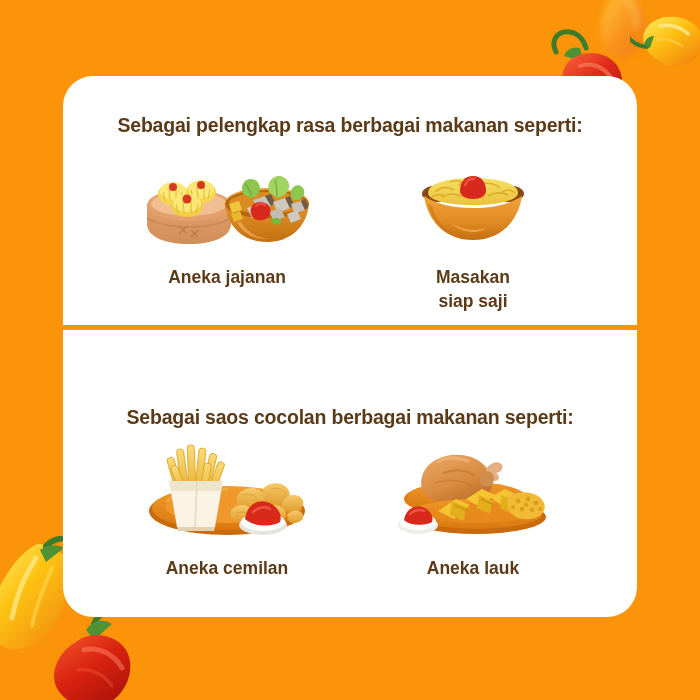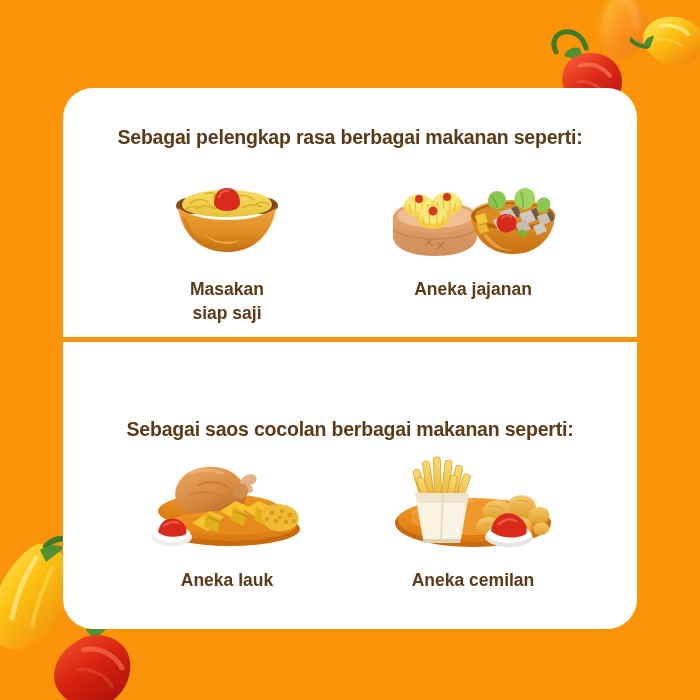--- a/index.html
+++ b/index.html
@@ -26,21 +26,21 @@
     position: absolute;
     inset: 0;
     pointer-events: none;
   }
   .pepper { position: absolute; }
 
   
   #card {
     position: absolute;
     left: 63px;
-    top: 88px;
+    top: 76px;
     width: 574px;
     height: 541px;
     background: #FFFFFF;
     border-radius: 30px;
     overflow: hidden;
     display: flex;
     flex-direction: column;
   }
 
   .section {
@@ -191,20 +191,108 @@
 
   <div id="card">
 
     <div class="section section-1">
       <div class="section-heading">Sebagai pelengkap rasa berbagai makanan seperti:</div>
 
       <div class="items">
 
         <div class="item">
           <div class="art">
+            <svg width="168" height="92" viewBox="0 0 168 92">
+              <defs>
+                <linearGradient id="steamG" x1="0" y1="0" x2="0" y2="1">
+                  <stop offset="0%" stop-color="#E8A874"></stop>
+                  <stop offset="100%" stop-color="#D08E58"></stop>
+                </linearGradient>
+                <linearGradient id="bowl2G" x1="0" y1="0" x2="0" y2="1">
+                  <stop offset="0%" stop-color="#EFA137"></stop>
+                  <stop offset="100%" stop-color="#C4700F"></stop>
+                </linearGradient>
+              </defs>
+
+              <path d="M4 46 C4 36 20 30 46 30 C72 30 88 36 88 46 L88 64
+                       C88 76 72 84 46 84 C20 84 4 76 4 64 Z" fill="url(#steamG)"></path>
+              <ellipse cx="46" cy="46" rx="42" ry="15" fill="#E3A06A"></ellipse>
+              <ellipse cx="46" cy="44" rx="38" ry="12" fill="#F0BE90"></ellipse>
+
+              <g stroke="#B87844" stroke-width="1.6" opacity="0.8">
+                <path d="M36 66 l8 8 M44 66 l-8 8"></path>
+                <path d="M48 70 l7 7 M55 70 l-7 7"></path>
+              </g>
+              <path d="M4 58 C14 64 28 67 46 67 C64 67 78 64 88 58" stroke="#C0834C" stroke-width="2" fill="none" opacity="0.7"></path>
+
+              <g>
+                <ellipse cx="30" cy="34" rx="15" ry="11" fill="#F5D64E"></ellipse>
+                <ellipse cx="30" cy="31" rx="13" ry="9" fill="#FBE879"></ellipse>
+                <g stroke="#E0B82C" stroke-width="1.2" opacity="0.8">
+                  <path d="M20 32 l2 9 M26 29 l1 12 M33 29 l0 12 M39 32 l-2 9"></path>
+                </g>
+                <circle cx="30" cy="27" r="4" fill="#D63A1E"></circle>
+              </g>
+              <g>
+                <ellipse cx="58" cy="32" rx="15" ry="11" fill="#F5D64E"></ellipse>
+                <ellipse cx="58" cy="29" rx="13" ry="9" fill="#FBE879"></ellipse>
+                <g stroke="#E0B82C" stroke-width="1.2" opacity="0.8">
+                  <path d="M48 30 l2 9 M54 27 l1 12 M61 27 l0 12 M67 30 l-2 9"></path>
+                </g>
+                <circle cx="58" cy="25" r="4" fill="#D63A1E"></circle>
+              </g>
+              <g>
+                <ellipse cx="44" cy="46" rx="16" ry="11" fill="#F2CE42"></ellipse>
+                <ellipse cx="44" cy="43" rx="14" ry="9" fill="#FBE879"></ellipse>
+                <g stroke="#E0B82C" stroke-width="1.2" opacity="0.8">
+                  <path d="M33 44 l2 9 M40 41 l1 12 M48 41 l0 12 M55 44 l-2 9"></path>
+                </g>
+                <circle cx="44" cy="39" r="4.5" fill="#D63A1E"></circle>
+              </g>
+
+              <path d="M82 44 C82 34 100 28 124 28 C148 28 166 34 166 44
+                       C164 66 148 82 124 82 C100 82 84 66 82 44 Z" fill="url(#bowl2G)"></path>
+              <ellipse cx="124" cy="44" rx="42" ry="14" fill="#B5670C"></ellipse>
+              <ellipse cx="124" cy="43" rx="38" ry="11" fill="#D98B22"></ellipse>
+
+              <path d="M100 34 C96 24 104 16 112 20 C120 24 118 36 108 38 Z" fill="#8CC64F"></path>
+              <path d="M102 24 C106 28 108 32 108 36" stroke="#6FA83A" stroke-width="1.4" fill="none"></path>
+              <path d="M126 32 C122 20 134 12 142 18 C150 24 146 36 134 38 Z" fill="#A0D45E"></path>
+              <path d="M132 20 C134 26 134 32 134 37" stroke="#78B142" stroke-width="1.4" fill="none"></path>
+              <path d="M148 36 C146 26 156 22 160 28 C164 34 158 42 150 40 Z" fill="#8CC64F"></path>
+
+              <g>
+                <path d="M110 40 l12 -4 6 10 -12 5 Z" fill="#C9C2BA"></path>
+                <path d="M122 36 l6 10 4 -3 -4 -9 Z" fill="#6E5B4A"></path>
+                <path d="M130 42 l12 -4 5 10 -12 5 Z" fill="#CFC8C0"></path>
+                <path d="M142 38 l5 10 4 -3 -4 -9 Z" fill="#6E5B4A"></path>
+                <path d="M148 44 l10 -3 4 9 -10 4 Z" fill="#C9C2BA"></path>
+                <path d="M158 41 l4 9 3 -3 -3 -8 Z" fill="#6E5B4A"></path>
+                <path d="M104 48 l11 -4 5 10 -11 4 Z" fill="#D4CDC5"></path>
+                <path d="M126 52 l11 -4 5 9 -11 4 Z" fill="#C3BCB3"></path>
+                <path d="M144 54 l10 -4 4 9 -10 4 Z" fill="#CFC8C0"></path>
+              </g>
+
+              <path d="M86 44 l10 -3 3 9 -10 3 Z" fill="#F2C63C"></path>
+              <path d="M88 54 l9 -3 3 8 -9 3 Z" fill="#E8B72E"></path>
+
+              <path d="M108 48 C110 42 118 40 124 44 C130 48 128 58 120 60
+                       C112 62 106 56 108 48 Z" fill="#D82A1C"></path>
+              <path d="M113 46 C116 43 120 43 122 45" stroke="#F2604C" stroke-width="2" fill="none" stroke-linecap="round" opacity="0.8"></path>
+
+              <path d="M128 60 C132 56 138 58 138 62 C138 66 130 66 128 60 Z" fill="#76B83C"></path>
+
+              <path d="M98 62 C104 72 114 78 126 79 C112 80 100 74 94 62 Z" fill="#F6B861" opacity="0.6"></path>
+            </svg>
+          </div>
+          <div class="item-label">Aneka jajanan</div>
+        </div>
+
+        <div class="item">
+          <div class="art">
             <svg width="118" height="92" viewBox="0 0 118 92">
               <defs>
                 <linearGradient id="bowlBody" x1="0" y1="0" x2="0" y2="1">
                   <stop offset="0%" stop-color="#F0A33A"></stop>
                   <stop offset="60%" stop-color="#E08A22"></stop>
                   <stop offset="100%" stop-color="#C26F12"></stop>
                 </linearGradient>
                 <linearGradient id="noodleG" x1="0" y1="0" x2="0" y2="1">
                   <stop offset="0%" stop-color="#F7DE66"></stop>
                   <stop offset="100%" stop-color="#E9C23C"></stop>
@@ -236,117 +324,93 @@
 
               <path d="M10 36 C14 62 32 80 59 80 C86 80 104 62 108 36
                        C96 44 80 48 59 48 C38 48 22 44 10 36 Z" fill="url(#bowlBody)"></path>
               <path d="M36 62 C46 70 60 72 72 68 C64 74 48 74 36 62 Z" fill="#F6B861" opacity="0.75"></path>
               <path d="M18 46 C22 62 34 73 48 77 C30 75 18 62 14 44 Z" fill="#C67210" opacity="0.5"></path>
             </svg>
           </div>
           <div class="item-label">Masakan
 siap saji</div>
         </div>
+      </div>
+    </div>
+
+    <div class="divider"></div>
+
+    <div class="section section-2">
+      <div class="section-heading">Sebagai saos cocolan berbagai makanan seperti:</div>
+
+      <div class="items">
 
         <div class="item">
-          <div class="art">
-            <svg width="168" height="92" viewBox="0 0 168 92">
+          <div class="art art-row2">
+            <svg width="164" height="100" viewBox="0 0 164 100">
               <defs>
-                <linearGradient id="steamG" x1="0" y1="0" x2="0" y2="1">
-                  <stop offset="0%" stop-color="#E8A874"></stop>
-                  <stop offset="100%" stop-color="#D08E58"></stop>
-                </linearGradient>
-                <linearGradient id="bowl2G" x1="0" y1="0" x2="0" y2="1">
-                  <stop offset="0%" stop-color="#EFA137"></stop>
-                  <stop offset="100%" stop-color="#C4700F"></stop>
+                <linearGradient id="plate2G" x1="0" y1="0" x2="0" y2="1">
+                  <stop offset="0%" stop-color="#F29B2A"></stop>
+                  <stop offset="100%" stop-color="#D9780F"></stop>
+                </linearGradient>
+                <linearGradient id="fryG" x1="0" y1="0" x2="0" y2="1">
+                  <stop offset="0%" stop-color="#FBDC78"></stop>
+                  <stop offset="100%" stop-color="#E8B236"></stop>
+                </linearGradient>
+                <linearGradient id="nugG" x1="0" y1="0" x2="0" y2="1">
+                  <stop offset="0%" stop-color="#F7C96A"></stop>
+                  <stop offset="100%" stop-color="#DF9C2C"></stop>
                 </linearGradient>
               </defs>
 
-              <path d="M4 46 C4 36 20 30 46 30 C72 30 88 36 88 46 L88 64
-                       C88 76 72 84 46 84 C20 84 4 76 4 64 Z" fill="url(#steamG)"></path>
-              <ellipse cx="46" cy="46" rx="42" ry="15" fill="#E3A06A"></ellipse>
-              <ellipse cx="46" cy="44" rx="38" ry="12" fill="#F0BE90"></ellipse>
-
-              <g stroke="#B87844" stroke-width="1.6" opacity="0.8">
-                <path d="M36 66 l8 8 M44 66 l-8 8"></path>
-                <path d="M48 70 l7 7 M55 70 l-7 7"></path>
-              </g>
-              <path d="M4 58 C14 64 28 67 46 67 C64 67 78 64 88 58" stroke="#C0834C" stroke-width="2" fill="none" opacity="0.7"></path>
-
-              <g>
-                <ellipse cx="30" cy="34" rx="15" ry="11" fill="#F5D64E"></ellipse>
-                <ellipse cx="30" cy="31" rx="13" ry="9" fill="#FBE879"></ellipse>
-                <g stroke="#E0B82C" stroke-width="1.2" opacity="0.8">
-                  <path d="M20 32 l2 9 M26 29 l1 12 M33 29 l0 12 M39 32 l-2 9"></path>
-                </g>
-                <circle cx="30" cy="27" r="4" fill="#D63A1E"></circle>
-              </g>
-              <g>
-                <ellipse cx="58" cy="32" rx="15" ry="11" fill="#F5D64E"></ellipse>
-                <ellipse cx="58" cy="29" rx="13" ry="9" fill="#FBE879"></ellipse>
-                <g stroke="#E0B82C" stroke-width="1.2" opacity="0.8">
-                  <path d="M48 30 l2 9 M54 27 l1 12 M61 27 l0 12 M67 30 l-2 9"></path>
-                </g>
-                <circle cx="58" cy="25" r="4" fill="#D63A1E"></circle>
-              </g>
-              <g>
-                <ellipse cx="44" cy="46" rx="16" ry="11" fill="#F2CE42"></ellipse>
-                <ellipse cx="44" cy="43" rx="14" ry="9" fill="#FBE879"></ellipse>
-                <g stroke="#E0B82C" stroke-width="1.2" opacity="0.8">
-                  <path d="M33 44 l2 9 M40 41 l1 12 M48 41 l0 12 M55 44 l-2 9"></path>
-                </g>
-                <circle cx="44" cy="39" r="4.5" fill="#D63A1E"></circle>
-              </g>
-
-              <path d="M82 44 C82 34 100 28 124 28 C148 28 166 34 166 44
-                       C164 66 148 82 124 82 C100 82 84 66 82 44 Z" fill="url(#bowl2G)"></path>
-              <ellipse cx="124" cy="44" rx="42" ry="14" fill="#B5670C"></ellipse>
-              <ellipse cx="124" cy="43" rx="38" ry="11" fill="#D98B22"></ellipse>
-
-              <path d="M100 34 C96 24 104 16 112 20 C120 24 118 36 108 38 Z" fill="#8CC64F"></path>
-              <path d="M102 24 C106 28 108 32 108 36" stroke="#6FA83A" stroke-width="1.4" fill="none"></path>
-              <path d="M126 32 C122 20 134 12 142 18 C150 24 146 36 134 38 Z" fill="#A0D45E"></path>
-              <path d="M132 20 C134 26 134 32 134 37" stroke="#78B142" stroke-width="1.4" fill="none"></path>
-              <path d="M148 36 C146 26 156 22 160 28 C164 34 158 42 150 40 Z" fill="#8CC64F"></path>
-
-              <g>
-                <path d="M110 40 l12 -4 6 10 -12 5 Z" fill="#C9C2BA"></path>
-                <path d="M122 36 l6 10 4 -3 -4 -9 Z" fill="#6E5B4A"></path>
-                <path d="M130 42 l12 -4 5 10 -12 5 Z" fill="#CFC8C0"></path>
-                <path d="M142 38 l5 10 4 -3 -4 -9 Z" fill="#6E5B4A"></path>
-                <path d="M148 44 l10 -3 4 9 -10 4 Z" fill="#C9C2BA"></path>
-                <path d="M158 41 l4 9 3 -3 -3 -8 Z" fill="#6E5B4A"></path>
-                <path d="M104 48 l11 -4 5 10 -11 4 Z" fill="#D4CDC5"></path>
-                <path d="M126 52 l11 -4 5 9 -11 4 Z" fill="#C3BCB3"></path>
-                <path d="M144 54 l10 -4 4 9 -10 4 Z" fill="#CFC8C0"></path>
-              </g>
-
-              <path d="M86 44 l10 -3 3 9 -10 3 Z" fill="#F2C63C"></path>
-              <path d="M88 54 l9 -3 3 8 -9 3 Z" fill="#E8B72E"></path>
-
-              <path d="M108 48 C110 42 118 40 124 44 C130 48 128 58 120 60
-                       C112 62 106 56 108 48 Z" fill="#D82A1C"></path>
-              <path d="M113 46 C116 43 120 43 122 45" stroke="#F2604C" stroke-width="2" fill="none" stroke-linecap="round" opacity="0.8"></path>
-
-              <path d="M128 60 C132 56 138 58 138 62 C138 66 130 66 128 60 Z" fill="#76B83C"></path>
-
-              <path d="M98 62 C104 72 114 78 126 79 C112 80 100 74 94 62 Z" fill="#F6B861" opacity="0.6"></path>
+              <ellipse cx="82" cy="72" rx="78" ry="24" fill="#C96A0C"></ellipse>
+              <ellipse cx="82" cy="69" rx="75" ry="22" fill="url(#plate2G)"></ellipse>
+              <ellipse cx="82" cy="68" rx="62" ry="16" fill="#EF972A"></ellipse>
+              <path d="M22 62 C30 54 52 50 82 50" stroke="#F9B553" stroke-width="3" fill="none" opacity="0.55" stroke-linecap="round"></path>
+
+              <g fill="url(#fryG)" stroke="#D9A122" stroke-width="0.8">
+                <rect x="26" y="18" width="7" height="34" rx="3" transform="rotate(-16 29 35)"></rect>
+                <rect x="34" y="10" width="7" height="40" rx="3" transform="rotate(-8 37 30)"></rect>
+                <rect x="43" y="6" width="7" height="44" rx="3" transform="rotate(-2 46 28)"></rect>
+                <rect x="52" y="9" width="7" height="42" rx="3" transform="rotate(6 55 30)"></rect>
+                <rect x="61" y="14" width="7" height="38" rx="3" transform="rotate(13 64 33)"></rect>
+                <rect x="68" y="22" width="7" height="32" rx="3" transform="rotate(20 71 38)"></rect>
+                <rect x="30" y="26" width="7" height="28" rx="3" transform="rotate(-22 33 40)"></rect>
+                <rect x="57" y="24" width="7" height="30" rx="3" transform="rotate(10 60 39)"></rect>
+              </g>
+
+              <path d="M24 42 L78 42 L70 88 L32 88 Z" fill="#FBF4E4"></path>
+              <path d="M24 42 L78 42 L76 52 L26 52 Z" fill="#EFE4CC"></path>
+              <path d="M52 42 L50 88" stroke="#E6D8BA" stroke-width="1.6"></path>
+              <path d="M32 88 L70 88 L69 92 L33 92 Z" fill="#E0D2B4"></path>
+
+              <g>
+                <path d="M92 58 C96 48 112 46 118 54 C124 62 116 72 104 70 C96 69 90 64 92 58 Z" fill="url(#nugG)"></path>
+                <path d="M118 50 C124 42 140 42 144 52 C148 62 138 70 128 66 C120 63 116 56 118 50 Z" fill="url(#nugG)"></path>
+                <path d="M138 62 C142 54 156 54 158 62 C160 70 150 76 142 72 C136 70 136 66 138 62 Z" fill="url(#nugG)"></path>
+                <path d="M86 72 C90 64 104 64 108 72 C112 80 100 86 92 82 C86 80 84 76 86 72 Z" fill="url(#nugG)"></path>
+                <path d="M118 72 C122 64 136 64 140 72 C144 80 132 86 124 82 C118 80 116 76 118 72 Z" fill="url(#nugG)"></path>
+                <path d="M142 76 C146 70 156 70 158 76 C160 82 150 86 144 83 Z" fill="url(#nugG)"></path>
+              </g>
+              <g stroke="#C8871C" stroke-width="1" opacity="0.5" fill="none">
+                <path d="M98 56 C104 54 110 56 113 60"></path>
+                <path d="M126 50 C132 48 138 50 141 55"></path>
+                <path d="M92 74 C97 72 102 73 105 77"></path>
+                <path d="M124 74 C129 72 134 73 137 77"></path>
+              </g>
+
+              <ellipse cx="118" cy="86" rx="24" ry="10" fill="#E5E5E0"></ellipse>
+              <ellipse cx="118" cy="83" rx="22" ry="9" fill="#FFFFFF"></ellipse>
+              <path d="M100 80 C102 66 112 60 122 63 C132 66 138 76 135 83
+                       C128 88 108 88 100 80 Z" fill="#D8291B"></path>
+              <path d="M108 73 C113 68 120 67 125 70" stroke="#F2604C" stroke-width="2.6" fill="none" stroke-linecap="round" opacity="0.8"></path>
             </svg>
           </div>
-          <div class="item-label">Aneka jajanan</div>
+          <div class="item-label label-row2">Aneka cemilan</div>
         </div>
-      </div>
-    </div>
-
-    <div class="divider"></div>
-
-    <div class="section section-2">
-      <div class="section-heading">Sebagai saos cocolan berbagai makanan seperti:</div>
-
-      <div class="items">
 
         <div class="item">
           <div class="art art-row2">
             <svg width="182" height="100" viewBox="0 0 182 100">
               <defs>
                 <linearGradient id="chickG" x1="0.2" y1="0" x2="0.8" y2="1">
                   <stop offset="0%" stop-color="#E8A461"></stop>
                   <stop offset="55%" stop-color="#D98C42"></stop>
                   <stop offset="100%" stop-color="#BC6C24"></stop>
                 </linearGradient>
@@ -399,80 +463,16 @@
 
               <ellipse cx="36" cy="86" rx="20" ry="9" fill="#EDEDE9"></ellipse>
               <ellipse cx="36" cy="83" rx="18" ry="8" fill="#FFFFFF"></ellipse>
               <path d="M22 81 C24 70 32 66 40 68 C48 70 52 78 50 83
                        C44 87 28 87 22 81 Z" fill="#D8291B"></path>
               <path d="M28 75 C32 71 38 70 42 72" stroke="#F2604C" stroke-width="2.4" fill="none" stroke-linecap="round" opacity="0.8"></path>
             </svg>
           </div>
           <div class="item-label label-row2">Aneka lauk</div>
         </div>
-
-        <div class="item">
-          <div class="art art-row2">
-            <svg width="164" height="100" viewBox="0 0 164 100">
-              <defs>
-                <linearGradient id="plate2G" x1="0" y1="0" x2="0" y2="1">
-                  <stop offset="0%" stop-color="#F29B2A"></stop>
-                  <stop offset="100%" stop-color="#D9780F"></stop>
-                </linearGradient>
-                <linearGradient id="fryG" x1="0" y1="0" x2="0" y2="1">
-                  <stop offset="0%" stop-color="#FBDC78"></stop>
-                  <stop offset="100%" stop-color="#E8B236"></stop>
-                </linearGradient>
-                <linearGradient id="nugG" x1="0" y1="0" x2="0" y2="1">
-                  <stop offset="0%" stop-color="#F7C96A"></stop>
-                  <stop offset="100%" stop-color="#DF9C2C"></stop>
-                </linearGradient>
-              </defs>
-
-              <ellipse cx="82" cy="72" rx="78" ry="24" fill="#C96A0C"></ellipse>
-              <ellipse cx="82" cy="69" rx="75" ry="22" fill="url(#plate2G)"></ellipse>
-              <ellipse cx="82" cy="68" rx="62" ry="16" fill="#EF972A"></ellipse>
-              <path d="M22 62 C30 54 52 50 82 50" stroke="#F9B553" stroke-width="3" fill="none" opacity="0.55" stroke-linecap="round"></path>
-
-              <g fill="url(#fryG)" stroke="#D9A122" stroke-width="0.8">
-                <rect x="26" y="18" width="7" height="34" rx="3" transform="rotate(-16 29 35)"></rect>
-                <rect x="34" y="10" width="7" height="40" rx="3" transform="rotate(-8 37 30)"></rect>
-                <rect x="43" y="6" width="7" height="44" rx="3" transform="rotate(-2 46 28)"></rect>
-                <rect x="52" y="9" width="7" height="42" rx="3" transform="rotate(6 55 30)"></rect>
-                <rect x="61" y="14" width="7" height="38" rx="3" transform="rotate(13 64 33)"></rect>
-                <rect x="68" y="22" width="7" height="32" rx="3" transform="rotate(20 71 38)"></rect>
-                <rect x="30" y="26" width="7" height="28" rx="3" transform="rotate(-22 33 40)"></rect>
-                <rect x="57" y="24" width="7" height="30" rx="3" transform="rotate(10 60 39)"></rect>
-              </g>
-
-              <path d="M24 42 L78 42 L70 88 L32 88 Z" fill="#FBF4E4"></path>
-              <path d="M24 42 L78 42 L76 52 L26 52 Z" fill="#EFE4CC"></path>
-              <path d="M52 42 L50 88" stroke="#E6D8BA" stroke-width="1.6"></path>
-              <path d="M32 88 L70 88 L69 92 L33 92 Z" fill="#E0D2B4"></path>
-
-              <g>
-                <path d="M92 58 C96 48 112 46 118 54 C124 62 116 72 104 70 C96 69 90 64 92 58 Z" fill="url(#nugG)"></path>
-                <path d="M118 50 C124 42 140 42 144 52 C148 62 138 70 128 66 C120 63 116 56 118 50 Z" fill="url(#nugG)"></path>
-                <path d="M138 62 C142 54 156 54 158 62 C160 70 150 76 142 72 C136 70 136 66 138 62 Z" fill="url(#nugG)"></path>
-                <path d="M86 72 C90 64 104 64 108 72 C112 80 100 86 92 82 C86 80 84 76 86 72 Z" fill="url(#nugG)"></path>
-                <path d="M118 72 C122 64 136 64 140 72 C144 80 132 86 124 82 C118 80 116 76 118 72 Z" fill="url(#nugG)"></path>
-                <path d="M142 76 C146 70 156 70 158 76 C160 82 150 86 144 83 Z" fill="url(#nugG)"></path>
-              </g>
-              <g stroke="#C8871C" stroke-width="1" opacity="0.5" fill="none">
-                <path d="M98 56 C104 54 110 56 113 60"></path>
-                <path d="M126 50 C132 48 138 50 141 55"></path>
-                <path d="M92 74 C97 72 102 73 105 77"></path>
-                <path d="M124 74 C129 72 134 73 137 77"></path>
-              </g>
-
-              <ellipse cx="118" cy="86" rx="24" ry="10" fill="#E5E5E0"></ellipse>
-              <ellipse cx="118" cy="83" rx="22" ry="9" fill="#FFFFFF"></ellipse>
-              <path d="M100 80 C102 66 112 60 122 63 C132 66 138 76 135 83
-                       C128 88 108 88 100 80 Z" fill="#D8291B"></path>
-              <path d="M108 73 C113 68 120 67 125 70" stroke="#F2604C" stroke-width="2.6" fill="none" stroke-linecap="round" opacity="0.8"></path>
-            </svg>
-          </div>
-          <div class="item-label label-row2">Aneka cemilan</div>
-        </div>
       </div>
     </div>
   </div>
 </div>
 
 </body></html>

